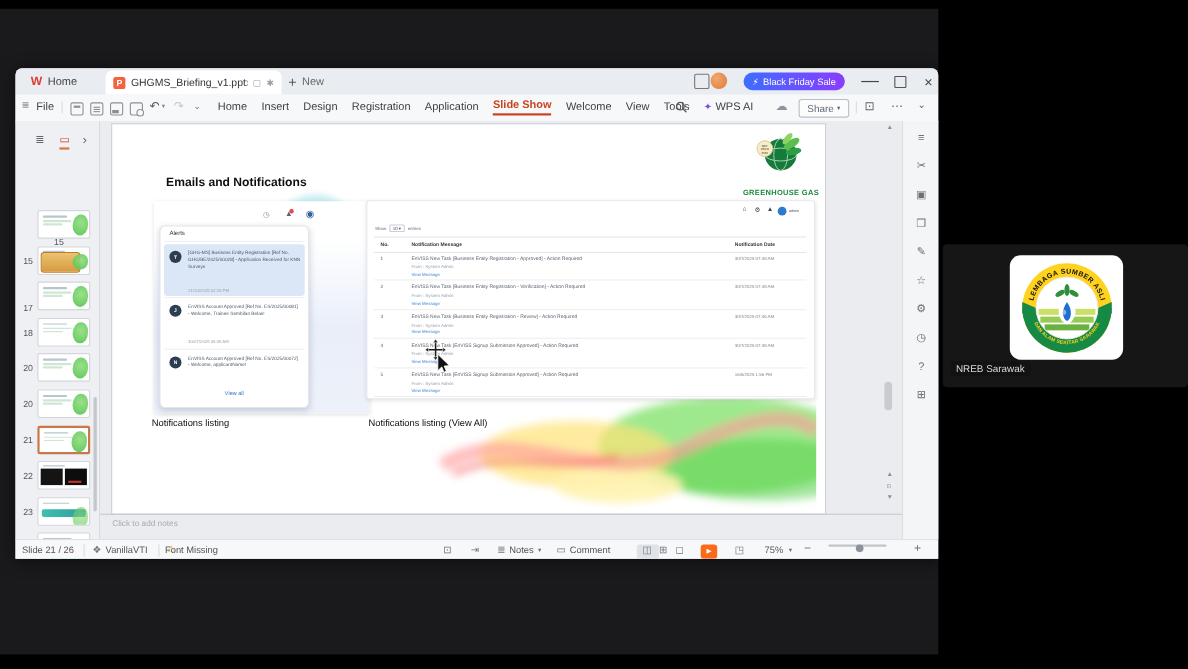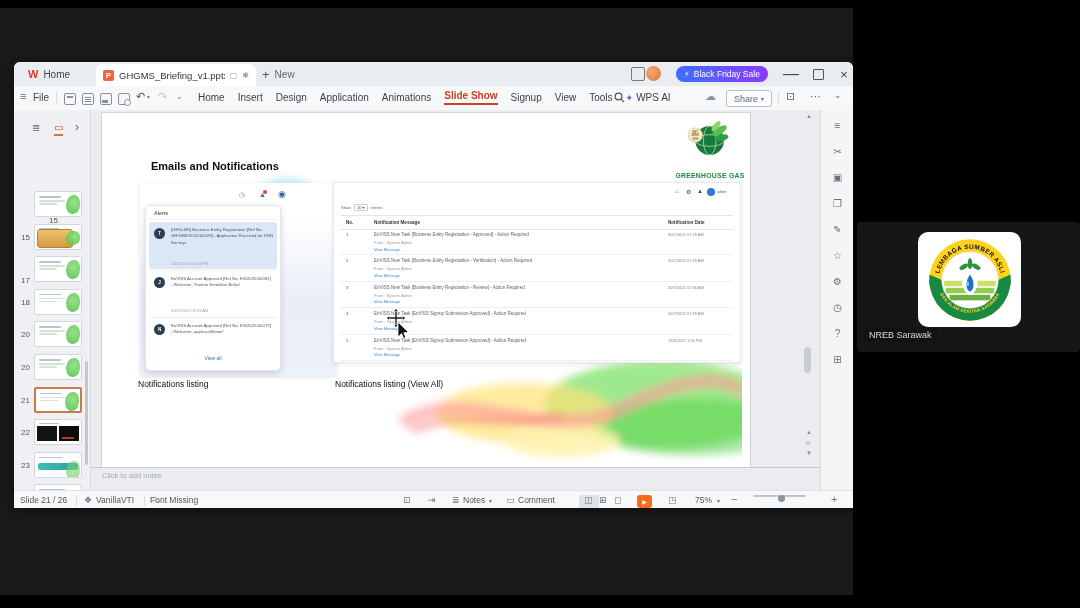--- a/index.html
+++ b/index.html
@@ -177,24 +177,24 @@
       <div class="mini-ic b3 abs" style="left:86px"></div>
       <div class="mini-ic b4 abs" style="left:104px"></div>
       <span class="abs" style="left:122px;top:4px;font-size:11px;color:#555">↶</span>
       <span class="abs" style="left:133px;top:7px;font-size:6px;color:#888">▾</span>
       <span class="abs" style="left:144px;top:4px;font-size:11px;color:#c3c7cc">↷</span>
       <span class="abs" style="left:162px;top:6px;font-size:8px;color:#777">⌄</span>
       <div id="menu-items" class="abs">
           <span class="menu-item">Home</span>
           <span class="menu-item">Insert</span>
           <span class="menu-item">Design</span>
+          <span class="menu-item">Registration</span>
           <span class="menu-item">Application</span>
-          <span class="menu-item">Animations</span>
           <span class="menu-item active">Slide Show</span>
-          <span class="menu-item">Signup</span>
+          <span class="menu-item">Welcome</span>
           <span class="menu-item">View</span>
           <span class="menu-item">Tools</span>
           <span class="menu-item"><span class="sparkle">✦</span>WPS AI</span>
         </div>
       <svg class="abs" style="left:600px;top:6px" width="11" height="11" viewBox="0 0 11 11">
         <circle cx="4.5" cy="4.5" r="3.4" fill="none" stroke="#555" stroke-width="1.2"></circle>
         <line x1="7.2" y1="7.2" x2="10" y2="10" stroke="#555" stroke-width="1.2"></line>
       </svg>
       <span class="abs" style="left:691px;top:4px;font-size:11px;color:#8a949e">☁</span>
       <div id="share-btn" class="abs">

